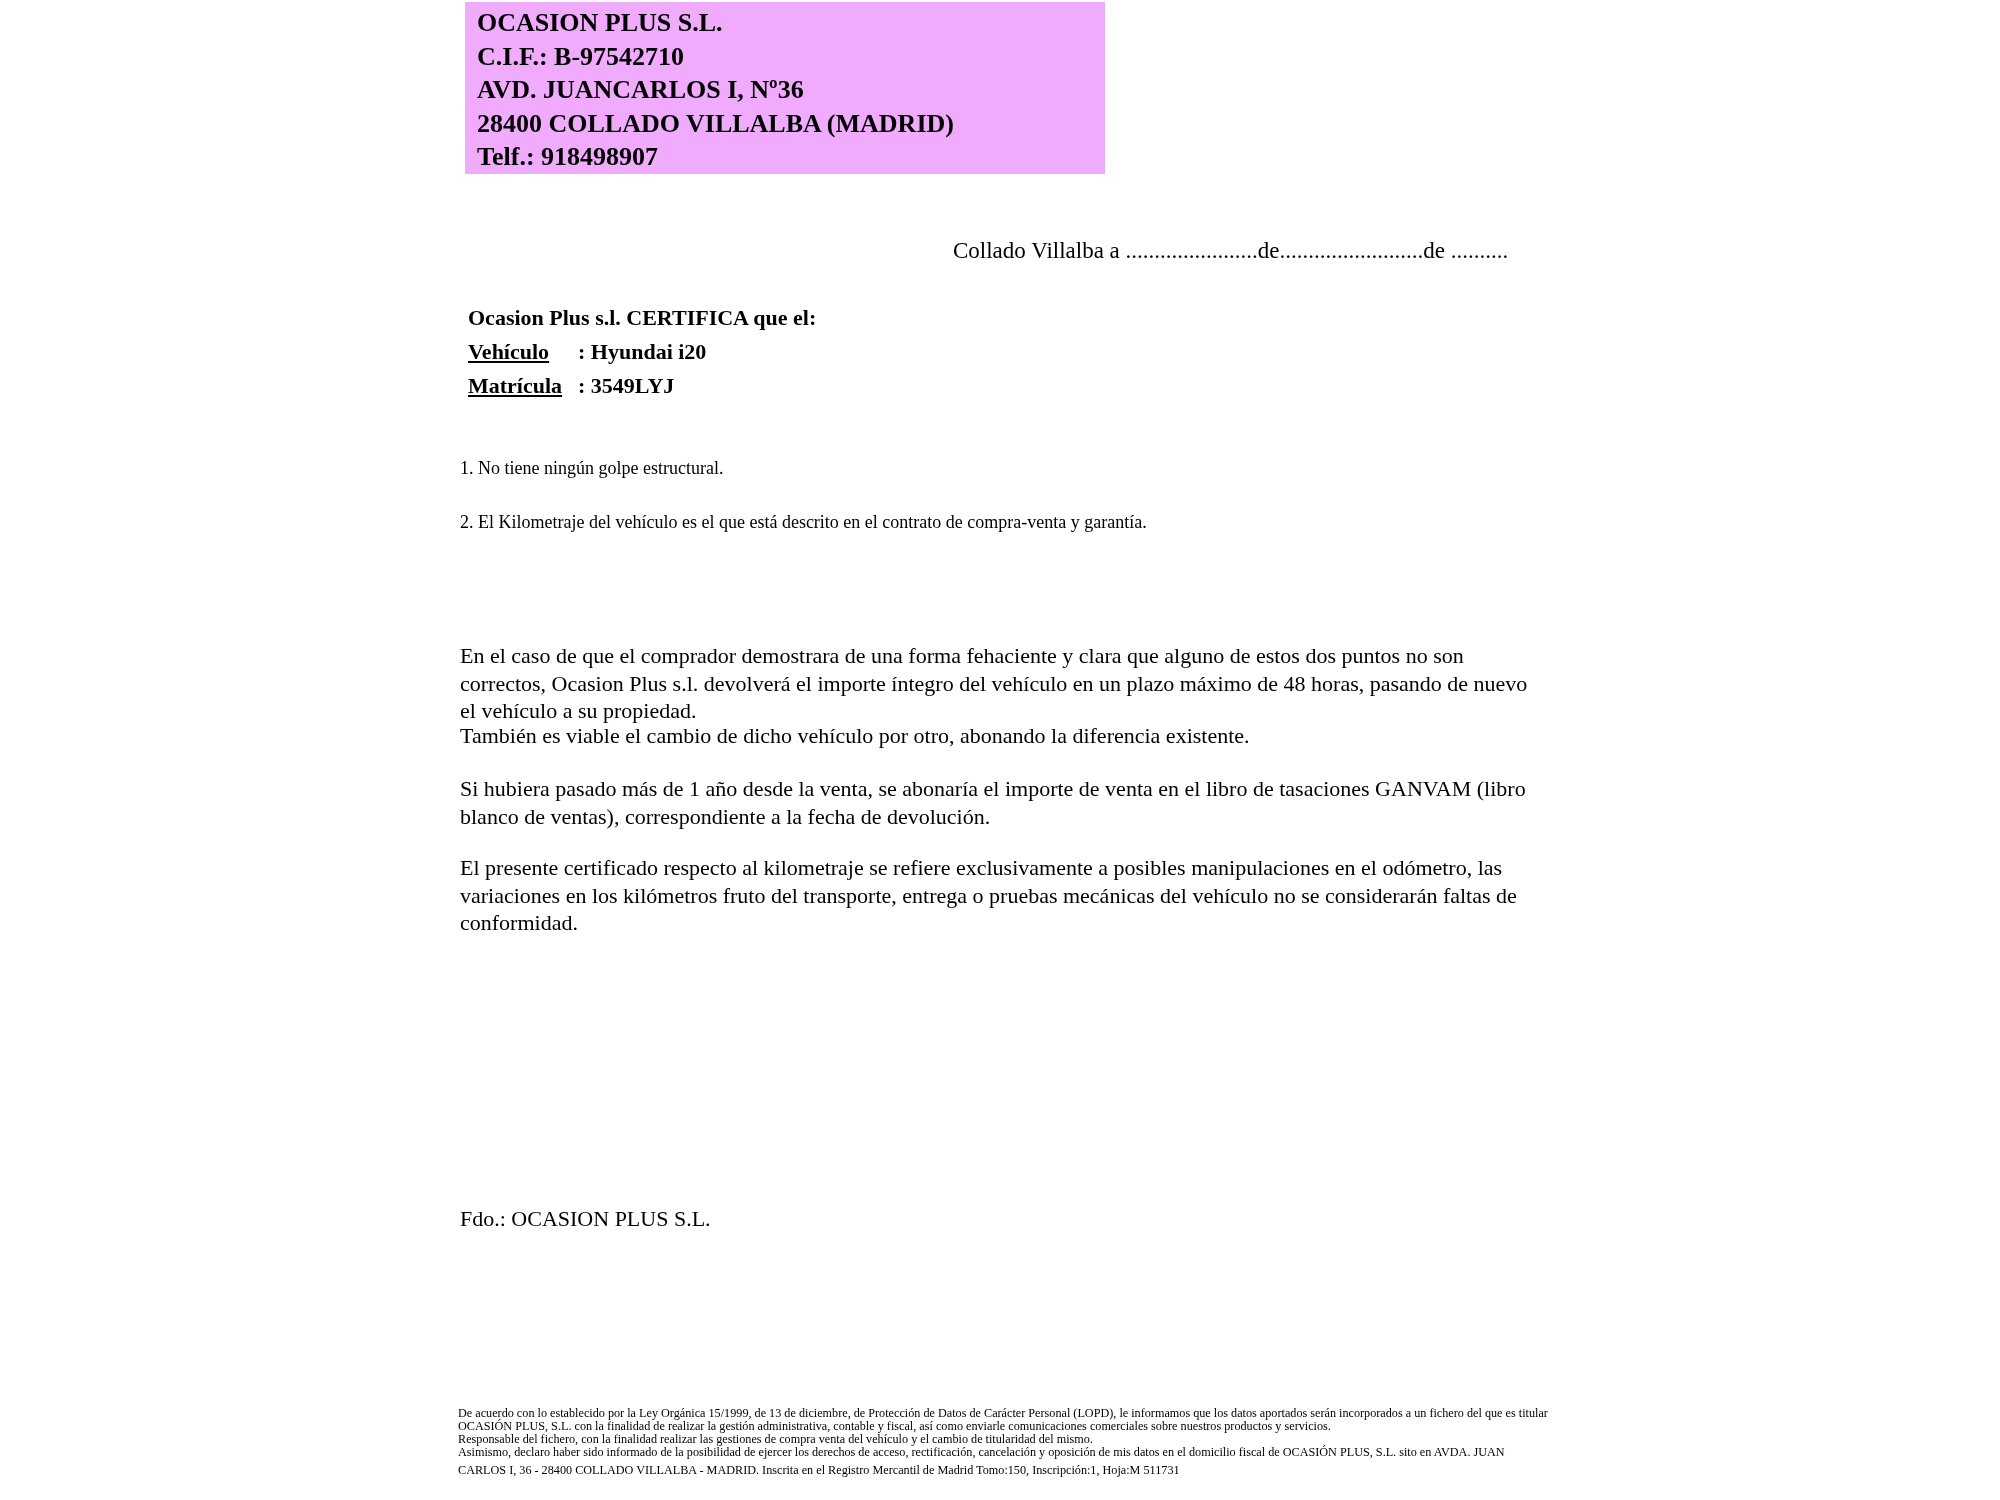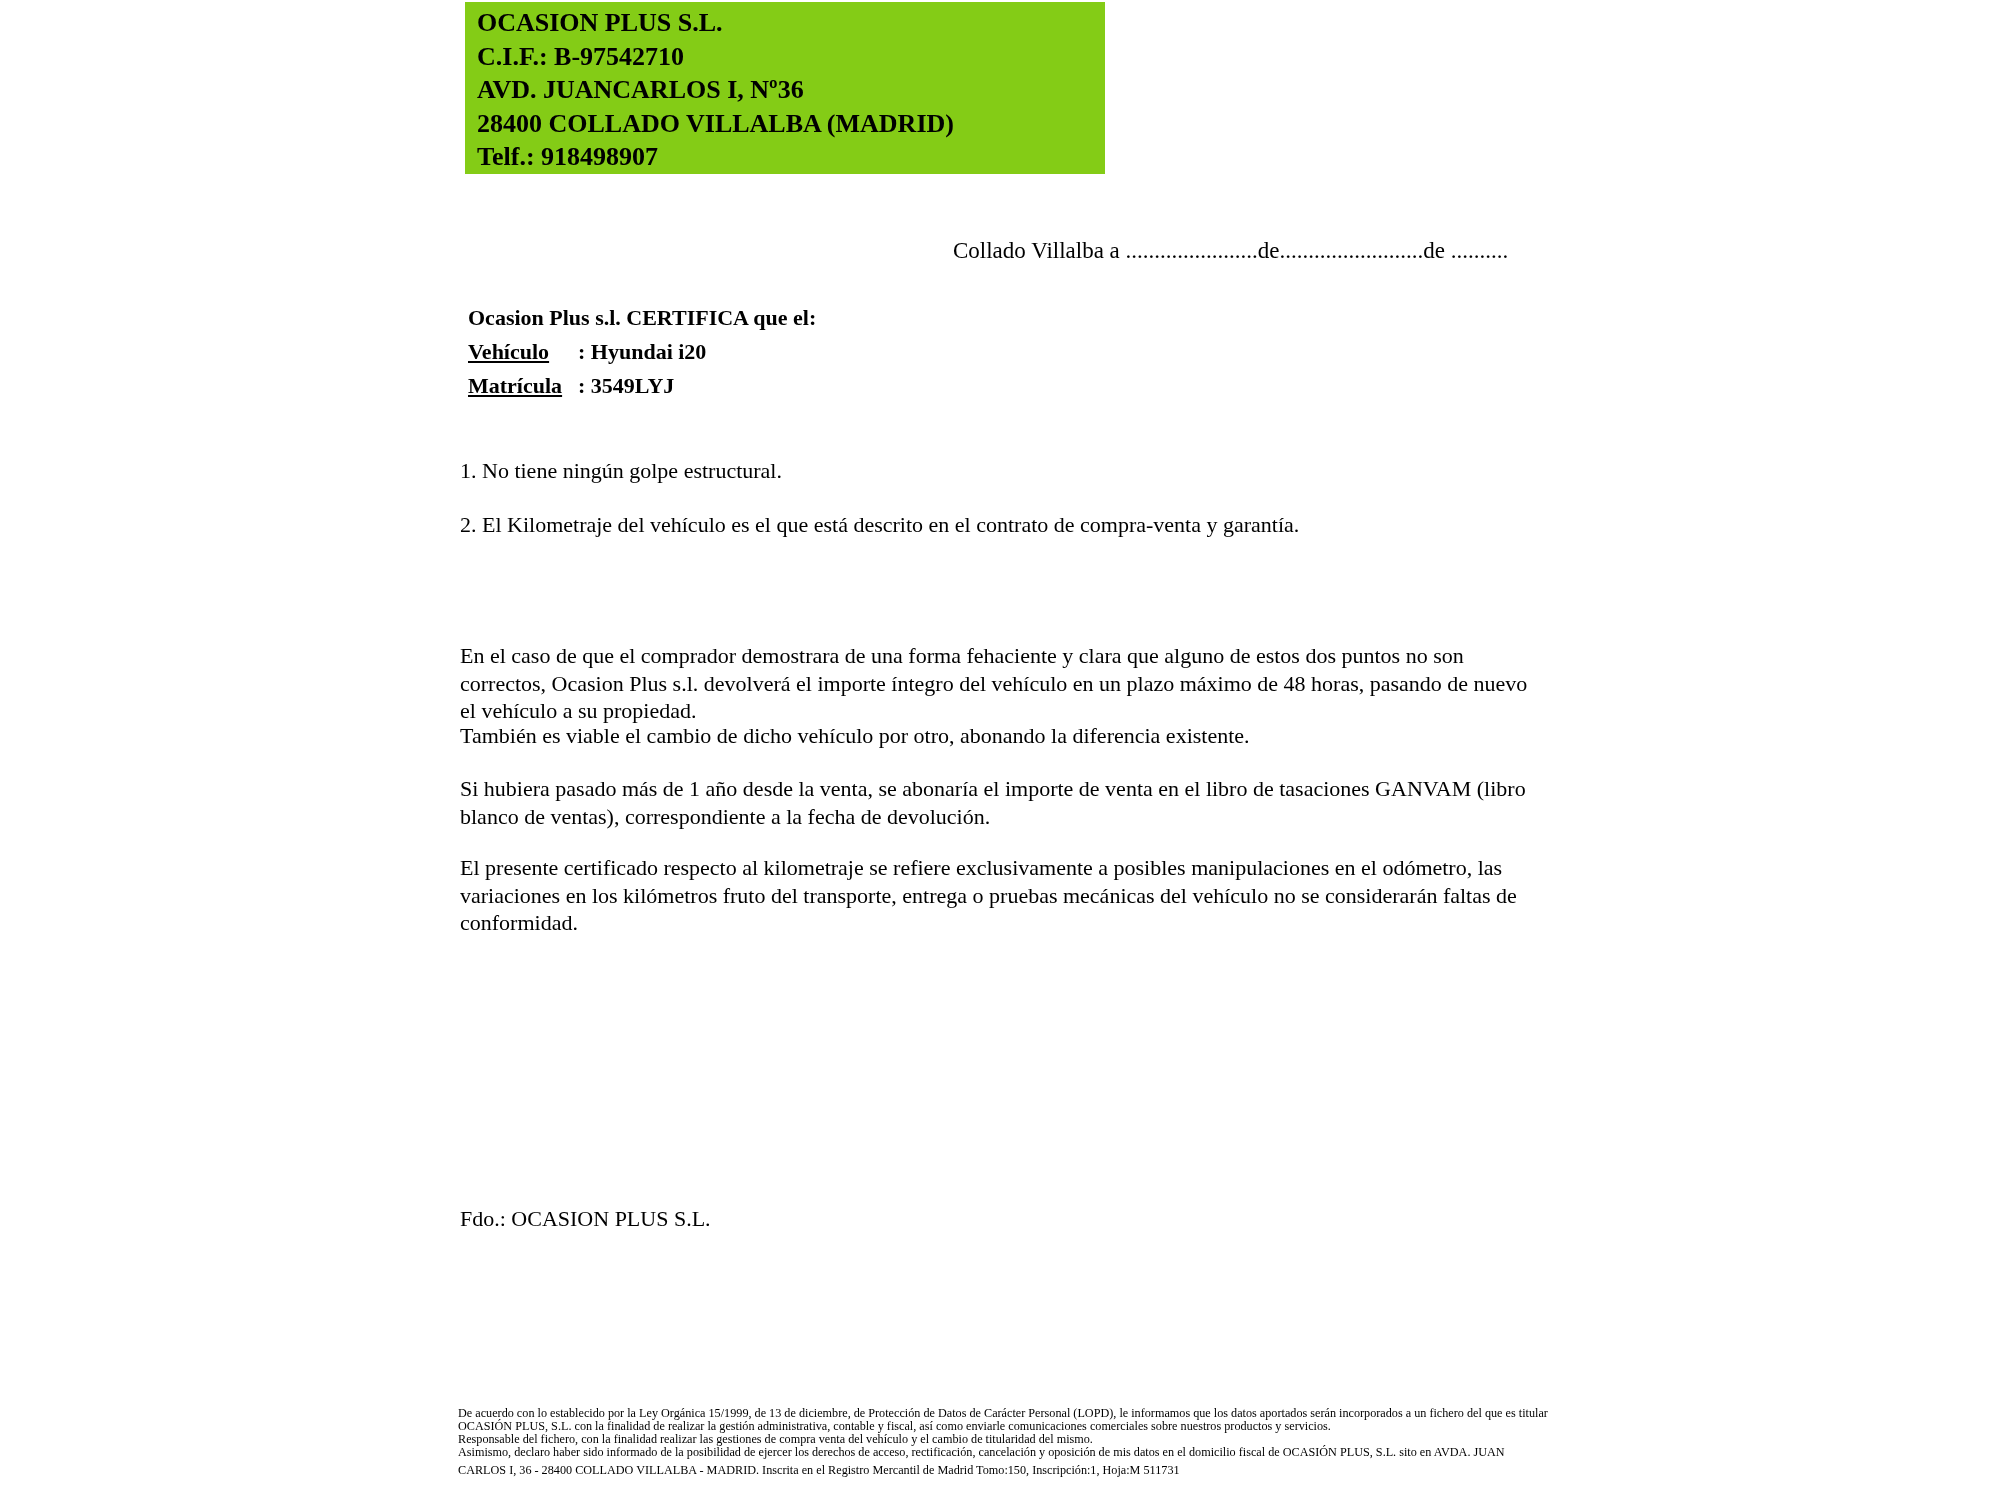--- a/index.html
+++ b/index.html
@@ -48,21 +48,21 @@
     top: 301px;
     font-size: 22px;
   }
   .certify .cline { line-height: 34px; font-weight: bold; }
   .certify .lbl {
     display: inline-block;
     width: 110px;
     text-decoration: underline;
   }
   
-  .point { position: absolute; left: 460px; font-size: 22px; white-space: nowrap; }
+  .point { position: absolute; left: 460px; font-size: 18px; white-space: nowrap; }
   .point1 { top: 458px; }
   .point2 { top: 512px; }
   
   .para {
     position: absolute;
     left: 460px;
     width: 1082px;
     font-size: 22px;
     line-height: 27.5px;
     text-align: left;
@@ -91,21 +91,21 @@
     line-height: 13px;
     white-space: nowrap;
   }
   .footer .fline:nth-child(5) { margin-top: 5px; }
 </style>
 </head>
 <body>
 
 <div id="page">
 
-  <div class="header-box" style="background: #84cc16;">
+  <div class="header-box" style="background: #f0abfc;">
     <div class="hline">OCASION PLUS S.L.</div>
     <div class="hline">C.I.F.: B-97542710</div>
     <div class="hline">AVD. JUANCARLOS I, Nº36</div>
     <div class="hline">28400 COLLADO VILLALBA (MADRID)</div>
     <div class="hline">Telf.: 918498907</div>
   </div>
 
   <div class="date-line">Collado Villalba a .......................de.........................de ..........</div>
 
   <div class="certify">

